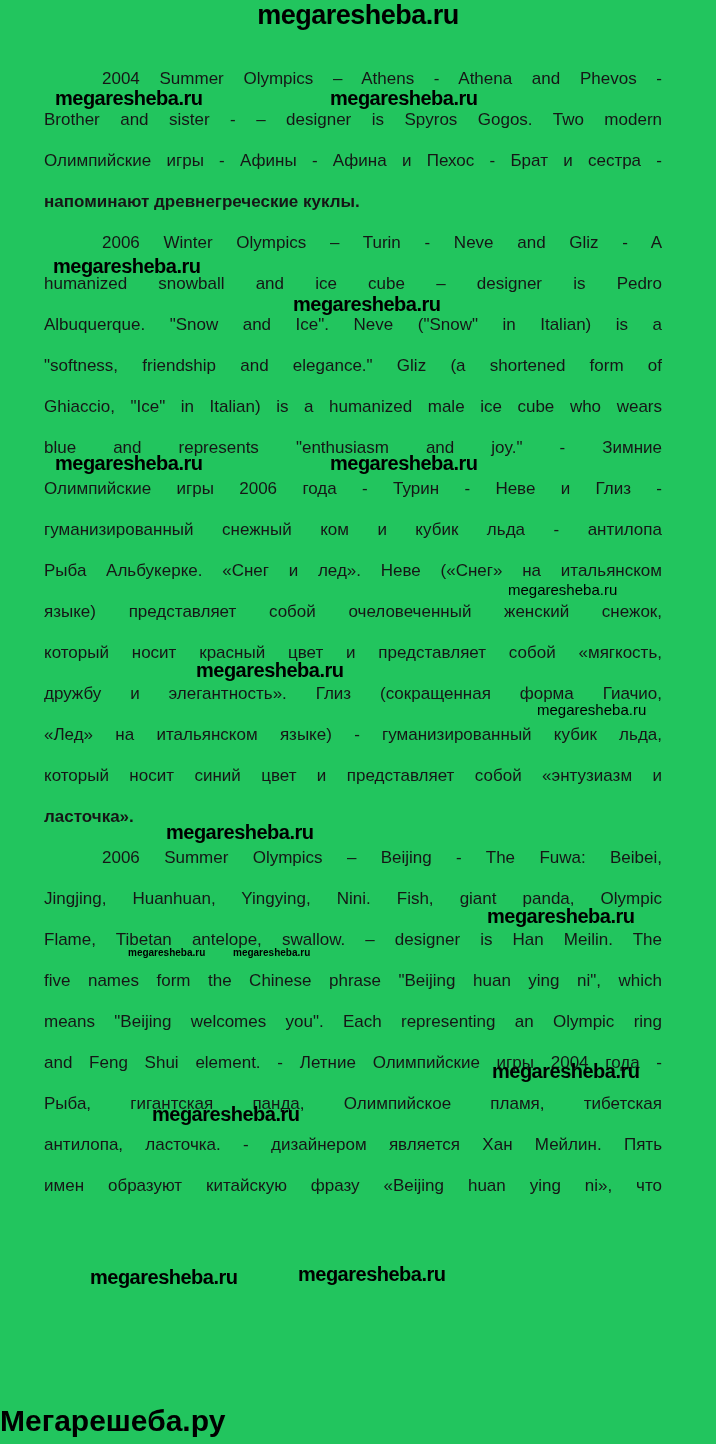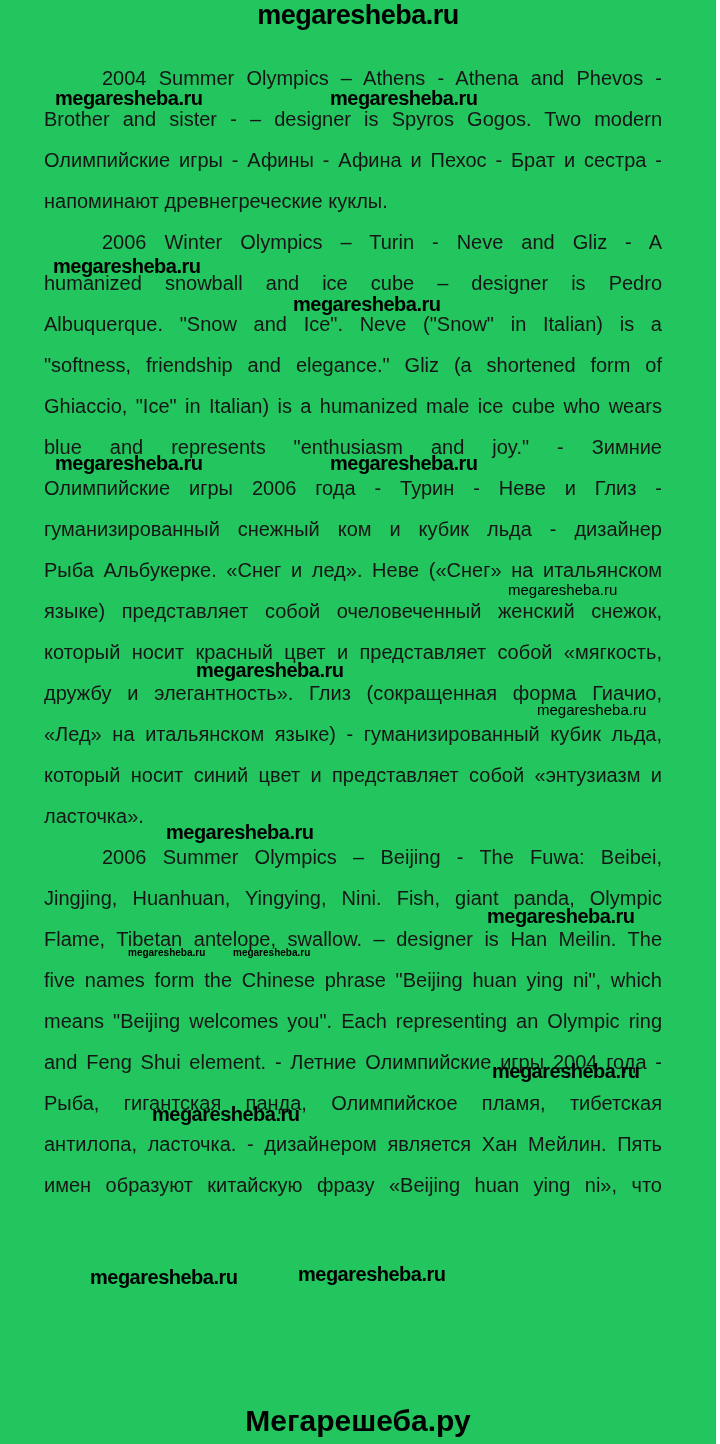--- a/index.html
+++ b/index.html
@@ -17,48 +17,48 @@
     top: 0px; left: 0; width: 100%;
     text-align: center;
     font-weight: bold;
     font-size: 27px;
     letter-spacing: -0.5px;
     color: #000000;
   }
   .text-body {
     position: absolute;
     left: 44px; top: 58px; width: 618px;
-    font-size: 20px;
+    font-size: 17px;
     line-height: 41px;
     color: #161616;
   }
   .paragraph { margin: 0; }
   .line {
     text-align: justify;
     text-align-last: justify;
   }
   .line.indent { text-indent: 58px; }
   .line.left {
     text-align: left;
     text-align-last: left;
+    font-weight: bold;
   }
   .wm-layer { position: absolute; inset: 0; pointer-events: none; }
   .wm {
     position: absolute;
     white-space: nowrap;
     color: #000000;
     line-height: 1;
   }
   .wm-bold  { font-weight: bold; font-size: 20px; letter-spacing: -0.5px; }
   .wm-small { font-weight: normal; font-size: 15px; }
   .wm-tiny  { font-weight: bold; font-size: 10px; }
   .footer-brand {
     position: absolute;
     top: 1404px; left: 0; width: 100%;
-    text-align: center;
     font-weight: bold;
     font-size: 30px;
     color: #000000;
   }
 </style>
 </head>
 <body>
 
 <div class="page">
   <div class="header-wm">megaresheba.ru</div>
@@ -71,21 +71,21 @@
         <div class="line left">напоминают древнегреческие куклы.</div>
       </div>
       <div class="paragraph">
         <div class="line indent">2006 Winter Olympics – Turin - Neve and Gliz - A</div>
         <div class="line">humanized snowball and ice cube – designer is Pedro</div>
         <div class="line">Albuquerque. "Snow and Ice". Neve ("Snow" in Italian) is a</div>
         <div class="line">"softness, friendship and elegance." Gliz (a shortened form of</div>
         <div class="line">Ghiaccio, "Ice" in Italian) is a humanized male ice cube who wears</div>
         <div class="line">blue and represents "enthusiasm and joy." - Зимние</div>
         <div class="line">Олимпийские игры 2006 года - Турин - Неве и Глиз -</div>
-        <div class="line">гуманизированный снежный ком и кубик льда - дизайнер</div>
+        <div class="line">гуманизированный снежный ком и кубик льда - антилопа</div>
         <div class="line">Рыба Альбукерке. «Снег и лед». Неве («Снег» на итальянском</div>
         <div class="line">языке) представляет собой очеловеченный женский снежок,</div>
         <div class="line">который носит красный цвет и представляет собой «мягкость,</div>
         <div class="line">дружбу и элегантность». Глиз (сокращенная форма Гиачио,</div>
         <div class="line">«Лед» на итальянском языке) - гуманизированный кубик льда,</div>
         <div class="line">который носит синий цвет и представляет собой «энтузиазм и</div>
         <div class="line left">ласточка».</div>
       </div>
       <div class="paragraph">
         <div class="line indent">2006 Summer Olympics – Beijing - The Fuwa: Beibei,</div>

